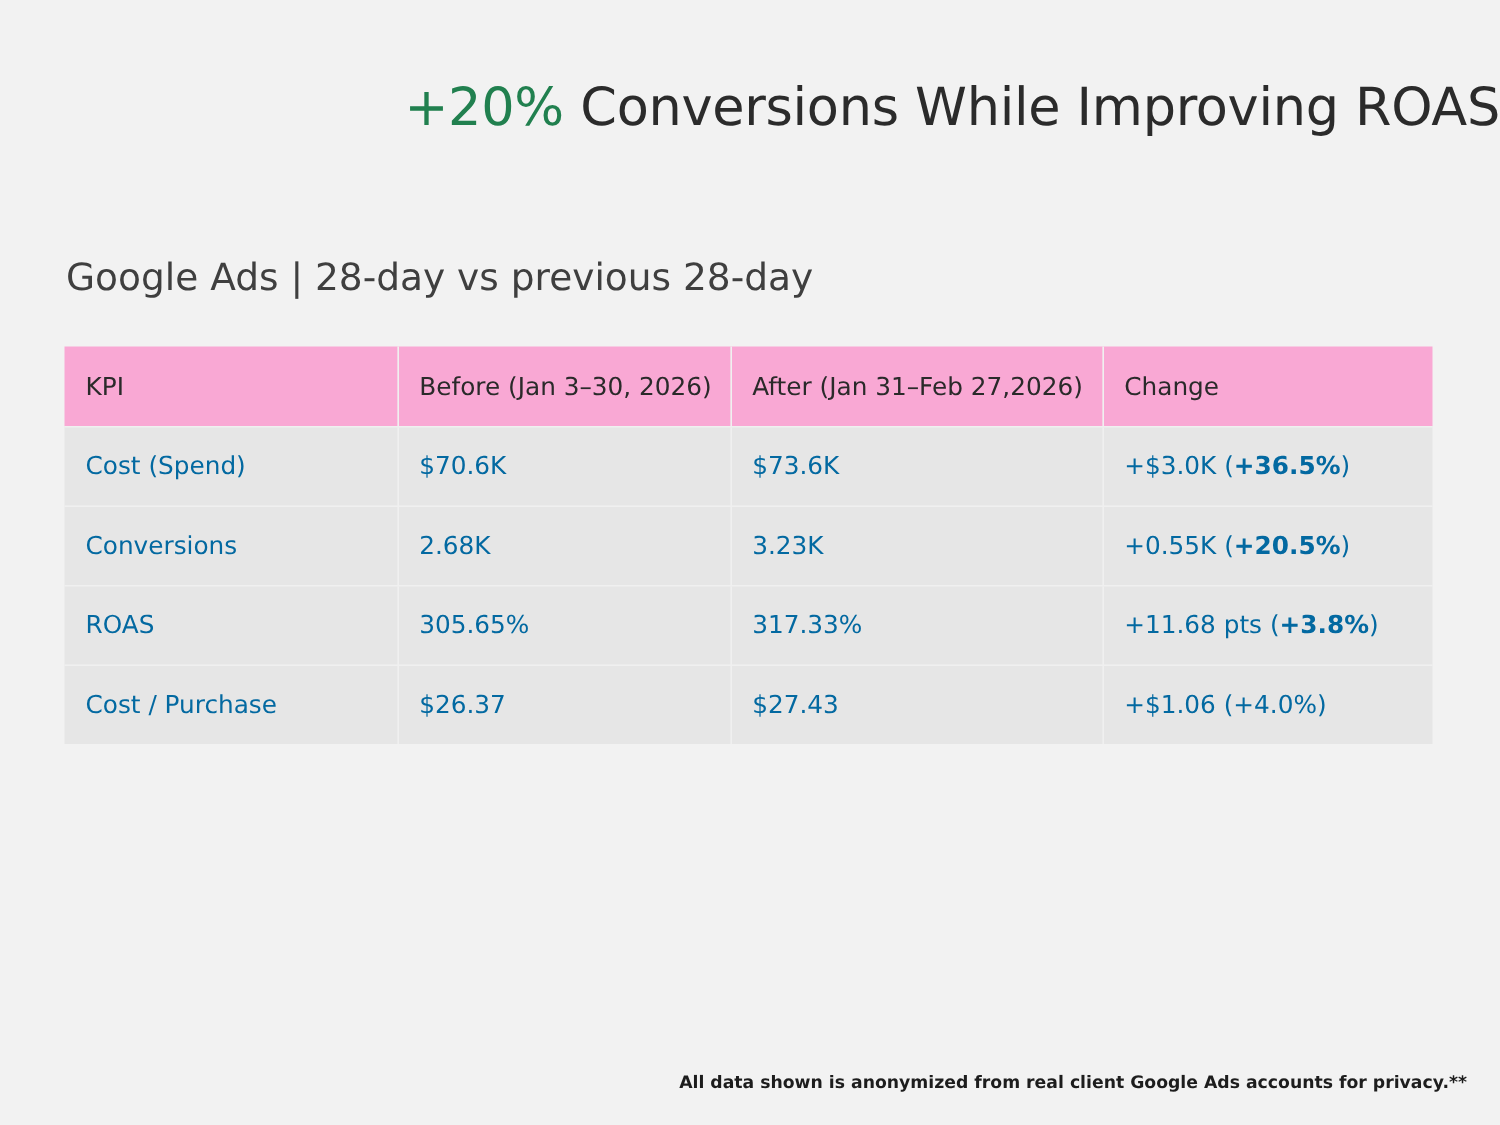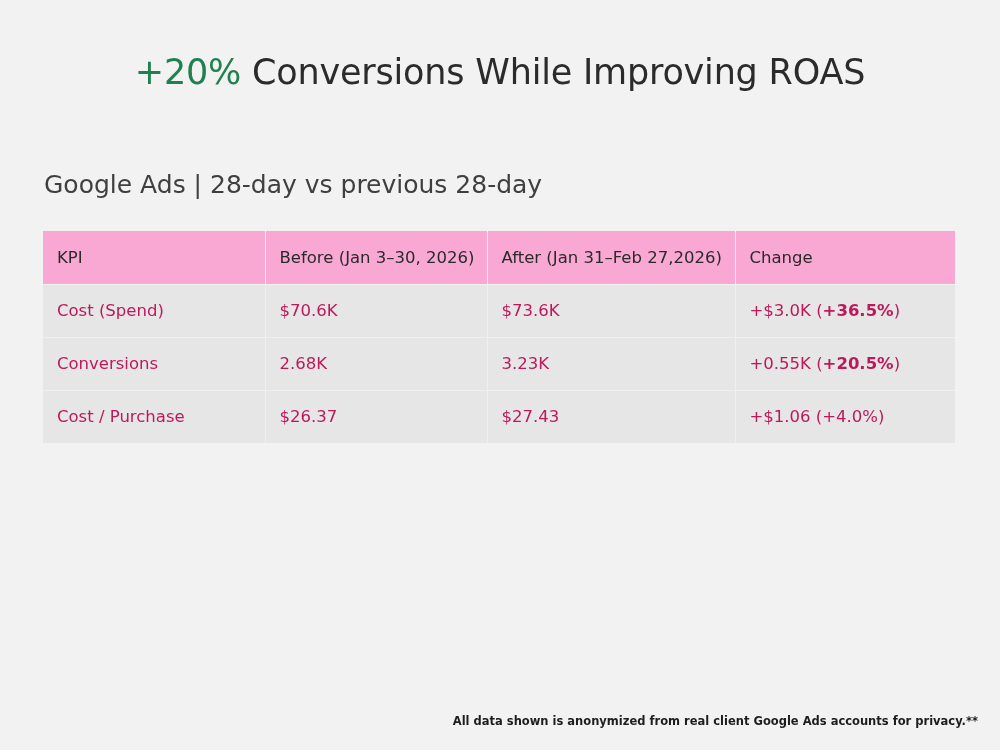--- a/index.html
+++ b/index.html
@@ -20,21 +20,21 @@
     position: absolute;
     inset: 0;
   }
 
   
   .title {
     position: absolute;
     left: 0;
     right: 0;
     top: 52px;
-    text-align: center;
+    text-align: right;
     font-size: 35px;
     font-weight: 400;
     color: #2b2b2b;
     letter-spacing: -0.2px;
     white-space: nowrap;
   }
   .title .accent {
     color: #21804f;
   }
 
@@ -64,21 +64,21 @@
   table.kpi col.c-kpi    { width: 222px; }
   table.kpi col.c-before { width: 222px; }
   table.kpi col.c-after  { width: 248px; }
   table.kpi col.c-change { width: 220px; }
 
   table.kpi th,
   table.kpi td {
     text-align: left;
     font-weight: 400;
     font-size: 16.5px;
-    color: #be185d;
+    color: #0369a1;
     padding: 0 0 0 14px;
     height: 53px;
     vertical-align: middle;
     box-sizing: border-box;
   }
   table.kpi thead th {
     background: #f9a8d4;
     color: #2a2a2a;
     border-right: 1px solid #f0f0f0;
     border-bottom: 1px solid #f0f0f0;
@@ -151,20 +151,26 @@
           <td>$73.6K</td>
           <td><span>+$3.0K (</span><span class="b">+36.5%</span><span>)</span></td>
         </tr>
         <tr>
           <td>Conversions</td>
           <td>2.68K</td>
           <td>3.23K</td>
           <td class="pos"><span>+0.55K (</span><span class="b">+20.5%</span><span>)</span></td>
         </tr>
         <tr>
+          <td>ROAS</td>
+          <td>305.65%</td>
+          <td>317.33%</td>
+          <td class="pos"><span>+11.68 pts (</span><span class="b">+3.8%</span><span>)</span></td>
+        </tr>
+        <tr>
           <td>Cost / Purchase</td>
           <td>$26.37</td>
           <td>$27.43</td>
           <td><span>+$1.06 (+4.0%)</span><span class="b"></span><span></span></td>
         </tr>
       </tbody>
     </table>
   </div>
 
 

